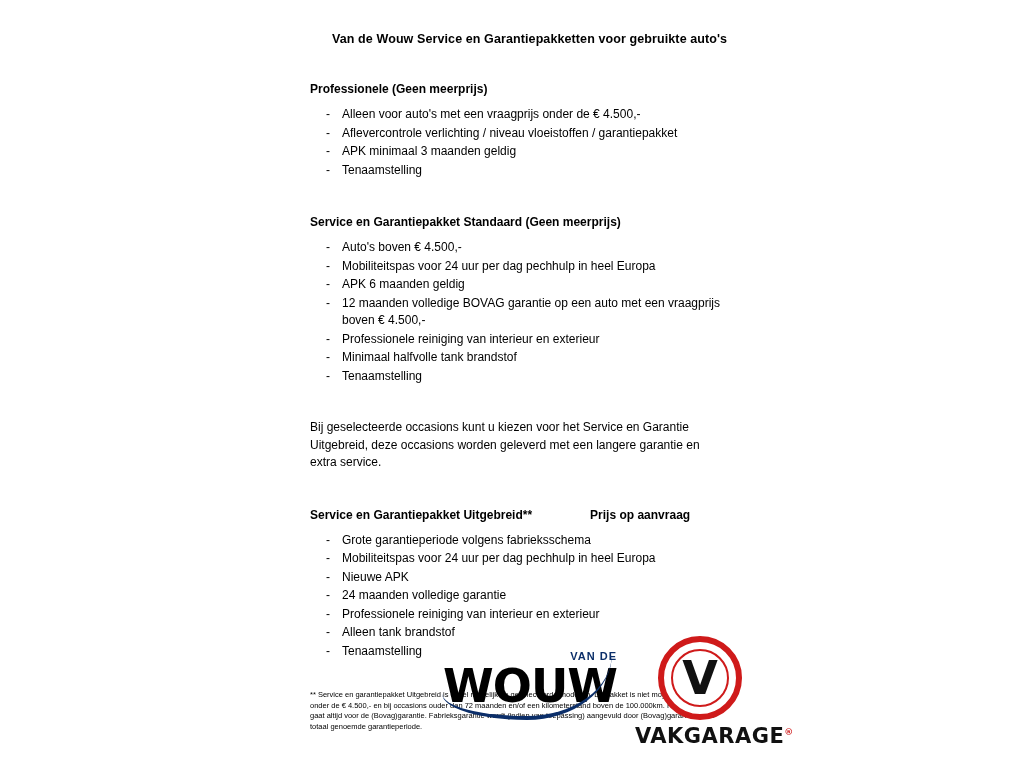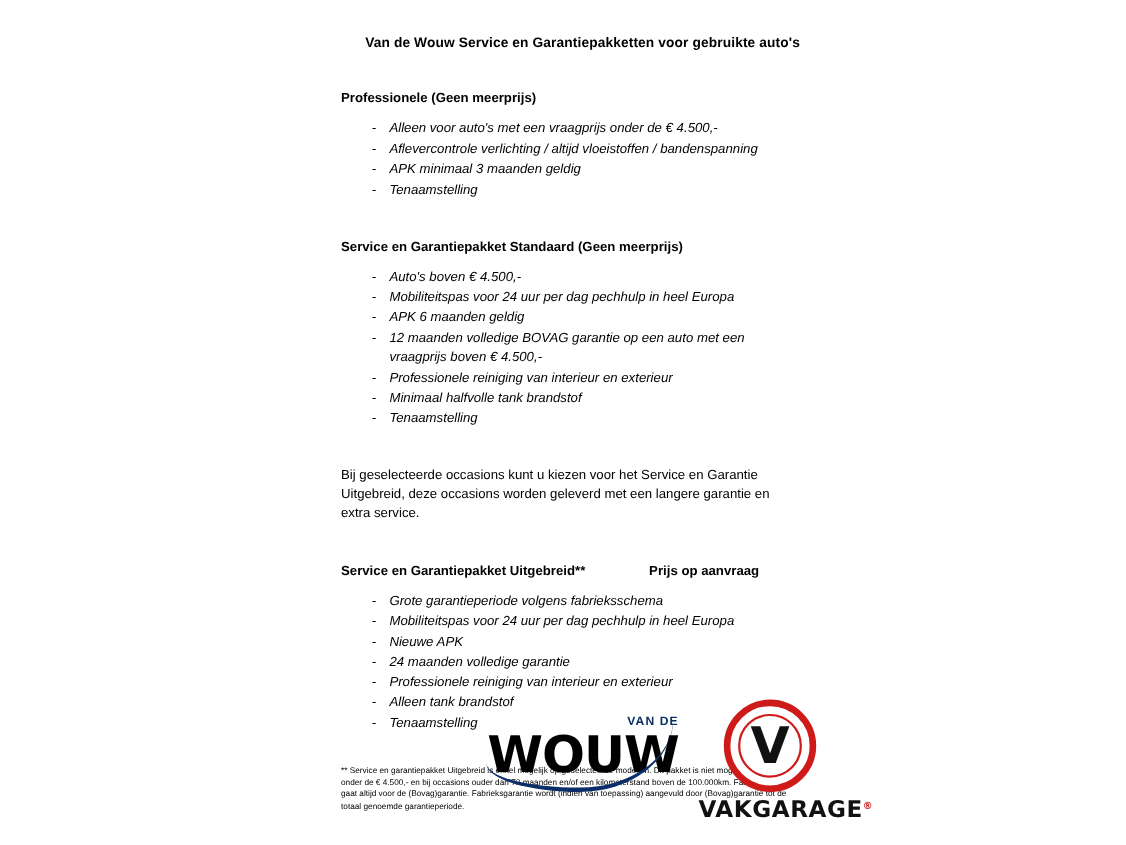--- a/index.html
+++ b/index.html
@@ -47,23 +47,22 @@
   }
   .section-head .spaced {
     display: inline-block;
   }
   .section-head .gap {
     display: inline-block;
     width: 58px;
   }
   ul.bullets {
     list-style: none;
-    margin: 12px;
+    margin: 0;
     padding: 0;
-    font-style: italic;
   }
   ul.bullets li {
     position: relative;
     font-size: 12px;
     line-height: 17.5px;
     padding-left: 32px;
     margin-bottom: 1px;
   }
   ul.bullets li::before {
     content: "-";
@@ -231,21 +230,21 @@
 <div class="page">
 
   <div class="doc">
 
     <div class="doc-title">Van de Wouw Service en Garantiepakketten voor gebruikte auto's</div>
 
     <div class="section">
       <div class="section-head">Professionele  (Geen meerprijs)</div>
       <ul class="bullets">
         <li>Alleen voor auto's met een vraagprijs onder de € 4.500,-</li>
-        <li>Aflevercontrole verlichting / altijd vloeistoffen / bandenspanning</li>
+        <li>Aflevercontrole verlichting / niveau vloeistoffen / garantiepakket</li>
         <li>APK minimaal 3 maanden geldig</li>
         <li>Tenaamstelling</li>
       </ul>
     </div>
 
     <div class="section">
       <div class="section-head">Service en Garantiepakket Standaard  (Geen meerprijs)</div>
       <ul class="bullets">
         <li>Auto's boven € 4.500,-</li>
         <li>Mobiliteitspas voor 24 uur per dag pechhulp in heel Europa</li>

